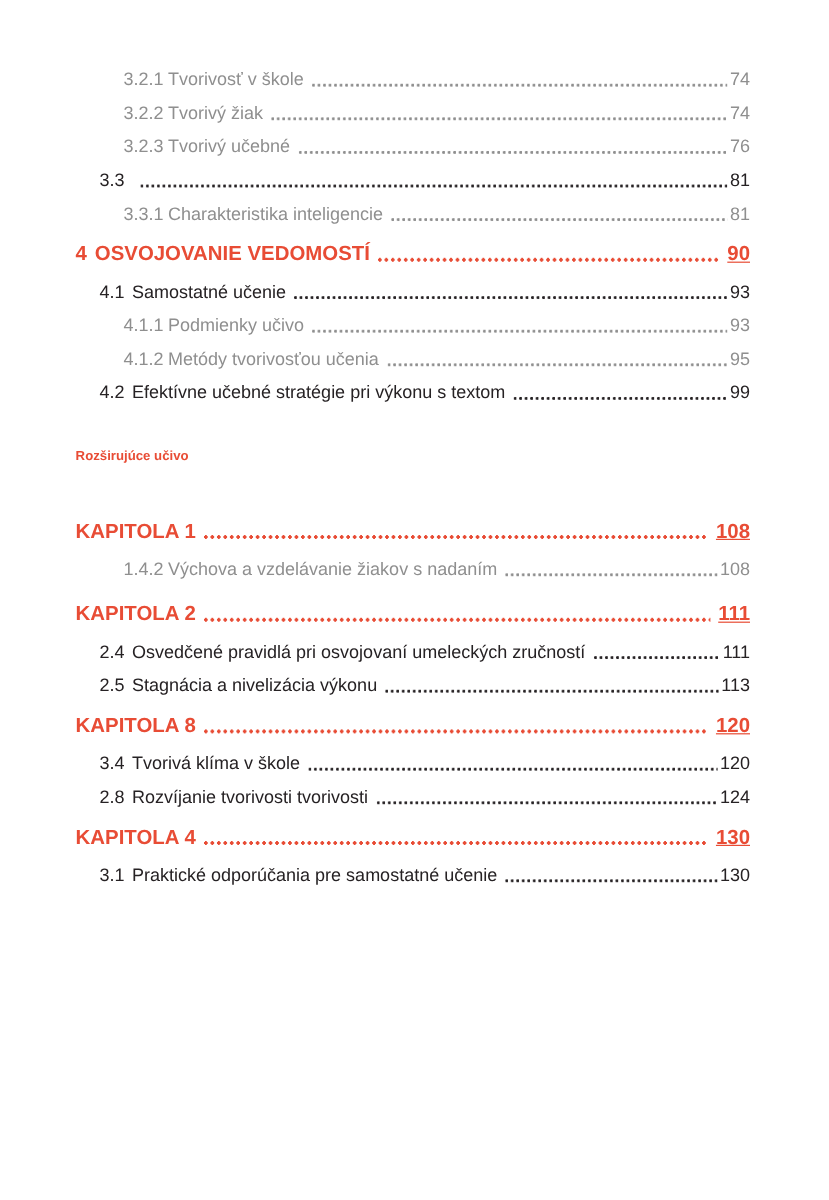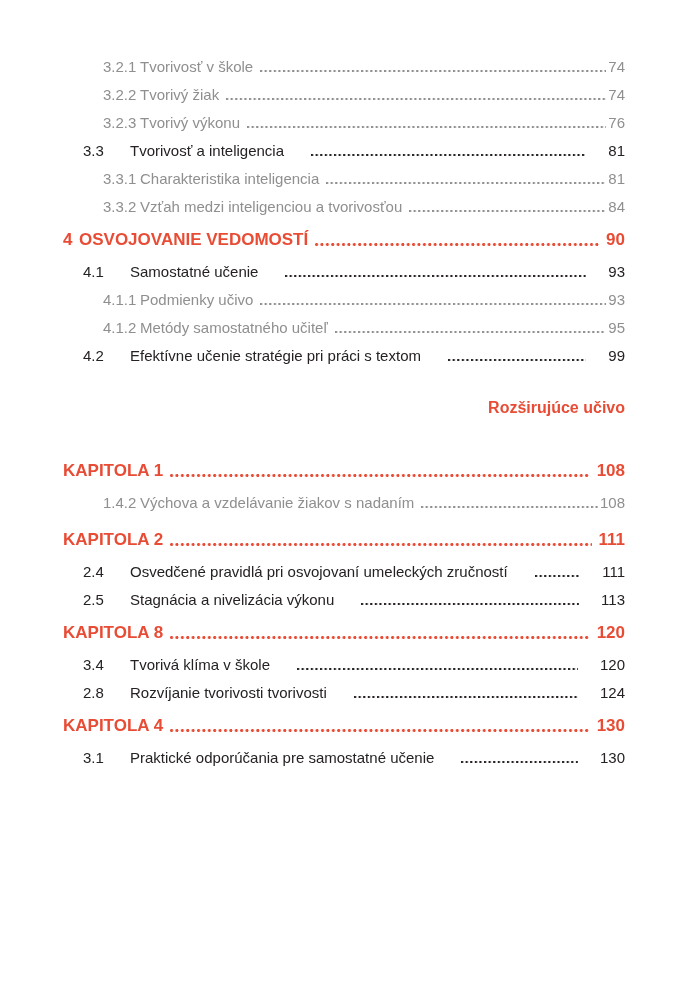--- a/index.html
+++ b/index.html
@@ -33,21 +33,21 @@
     height: 20px;
     line-height: 20px;
     font-size: 15px;
     margin-bottom: 8px;
     white-space: nowrap;
   }
   .row .num { flex: 0 0 auto; }
   .row .label { flex: 0 0 auto; }
   .row .page-num { flex: 0 0 auto; }
 
-  .sub1 { padding-left: 20px; gap: 20px; }
+  .sub1 { padding-left: 20px; }
   .sub1 .num { width: 27px; }
   .sub2 { padding-left: 40px; }
   .sub2 .num { width: 37px; }
 
   .chapter {
     height: 26px;
     line-height: 26px;
     font-size: 17px;
     font-weight: bold;
     margin-bottom: 9px;
@@ -62,29 +62,29 @@
     background-size: 4.6px 4px;
     background-repeat: repeat-x;
     background-position: left 0 bottom 4px;
   }
   .chapter .dots {
     background-image: radial-gradient(circle at 1.6px 50%, currentColor 1.4px, transparent 1.65px);
     background-size: 5.4px 5px;
     background-position: left 0 bottom 6px;
     margin-right: 3px;
   }
-  .chapter .page-num { padding-left: 4px; }
+  .chapter .page-num { padding-left: 4px; text-decoration: underline; }
 
   .tone-muted  { color: var(--muted, #8f8f8f); }
   .tone-dark   { color: var(--text, #262224); }
   .tone-accent { color: var(--accent, #e84c35); }
 
   .center-heading {
-    text-align: right;
-    font-size: 16px;
+    text-align: left;
+    font-size: 11px;
     font-weight: bold;
     height: 20px;
     line-height: 20px;
     color: var(--accent, #e84c35);
   }
 </style>
 </head>
 <body style="background: rgb(255, 255, 255);">
 
 <div class="page" data-name="document-page">
@@ -97,41 +97,34 @@
           <span class="page-num" data-name="entry-page-number">74</span>
         </div>
         <div class="row sub2 tone-muted" data-name="toc-entry-row">
           <span class="num" data-name="entry-number">3.2.2</span>
           <span class="label" data-name="entry-label">Tvorivý žiak</span>
           <span class="dots" data-name="dot-leader"></span>
           <span class="page-num" data-name="entry-page-number">74</span>
         </div>
         <div class="row sub2 tone-muted" data-name="toc-entry-row">
           <span class="num" data-name="entry-number">3.2.3</span>
-          <span class="label" data-name="entry-label">Tvorivý výkonu</span>
+          <span class="label" data-name="entry-label">Tvorivý učebné</span>
           <span class="dots" data-name="dot-leader"></span>
           <span class="page-num" data-name="entry-page-number">76</span>
         </div>
         <div class="row sub1 tone-dark" data-name="toc-entry-row">
           <span class="num" data-name="entry-number">3.3</span>
-          <span class="label" data-name="entry-label">Tvorivosť a inteligencia</span>
           <span class="dots" data-name="dot-leader"></span>
           <span class="page-num" data-name="entry-page-number">81</span>
         </div>
         <div class="row sub2 tone-muted" data-name="toc-entry-row">
           <span class="num" data-name="entry-number">3.3.1</span>
-          <span class="label" data-name="entry-label">Charakteristika inteligencia</span>
+          <span class="label" data-name="entry-label">Charakteristika inteligencie</span>
           <span class="dots" data-name="dot-leader"></span>
           <span class="page-num" data-name="entry-page-number">81</span>
-        </div>
-        <div class="row sub2 tone-muted" data-name="toc-entry-row">
-          <span class="num" data-name="entry-number">3.3.2</span>
-          <span class="label" data-name="entry-label">Vzťah medzi inteligenciou a tvorivosťou</span>
-          <span class="dots" data-name="dot-leader"></span>
-          <span class="page-num" data-name="entry-page-number">84</span>
         </div>
       </section>
       <section class="section" data-name="section-chapter-4">
         <div class="row chapter tone-accent" data-name="toc-chapter-row">
           <span class="num" data-name="entry-number">4</span>
           <span class="label" data-name="entry-label">OSVOJOVANIE VEDOMOSTÍ</span>
           <span class="dots" data-name="dot-leader"></span>
           <span class="page-num" data-name="entry-page-number">90</span>
         </div>
         <div class="row sub1 tone-dark" data-name="toc-entry-row">
@@ -141,27 +134,27 @@
           <span class="page-num" data-name="entry-page-number">93</span>
         </div>
         <div class="row sub2 tone-muted" data-name="toc-entry-row">
           <span class="num" data-name="entry-number">4.1.1</span>
           <span class="label" data-name="entry-label">Podmienky učivo</span>
           <span class="dots" data-name="dot-leader"></span>
           <span class="page-num" data-name="entry-page-number">93</span>
         </div>
         <div class="row sub2 tone-muted" data-name="toc-entry-row">
           <span class="num" data-name="entry-number">4.1.2</span>
-          <span class="label" data-name="entry-label">Metódy samostatného učiteľ</span>
+          <span class="label" data-name="entry-label">Metódy tvorivosťou učenia</span>
           <span class="dots" data-name="dot-leader"></span>
           <span class="page-num" data-name="entry-page-number">95</span>
         </div>
         <div class="row sub1 tone-dark" data-name="toc-entry-row">
           <span class="num" data-name="entry-number">4.2</span>
-          <span class="label" data-name="entry-label">Efektívne učenie stratégie pri práci s textom</span>
+          <span class="label" data-name="entry-label">Efektívne učebné stratégie pri výkonu s textom</span>
           <span class="dots" data-name="dot-leader"></span>
           <span class="page-num" data-name="entry-page-number">99</span>
         </div>
       </section>
       <section class="section" data-name="section-divider">
         <div class="center-heading" data-name="center-heading">Rozširujúce učivo</div>
       </section>
       <section class="section" data-name="section-kapitola-1">
         <div class="row chapter tone-accent" data-name="toc-chapter-row">
           <span class="label" data-name="entry-label">KAPITOLA 1</span>

